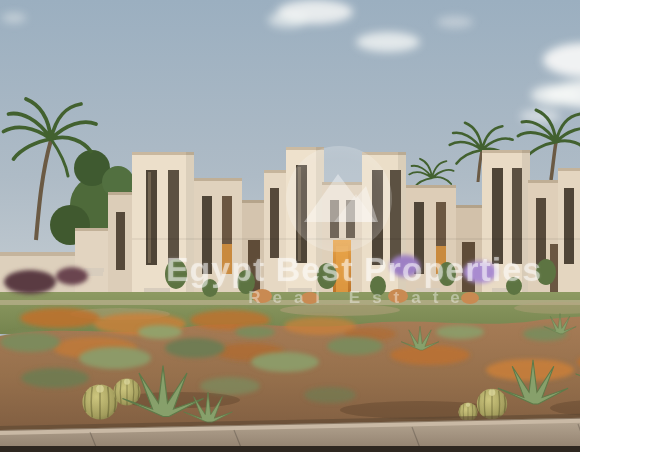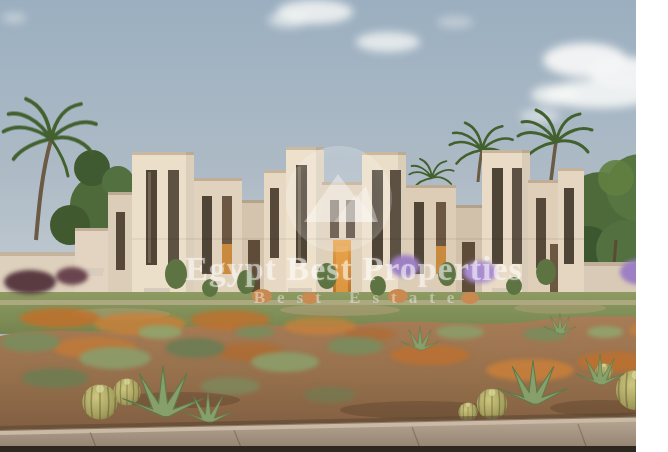--- a/index.html
+++ b/index.html
@@ -1,18 +1,18 @@
 <!DOCTYPE html>
 <html><head>
 <meta charset="utf-8">
 <style>
   html,body{margin:0;padding:0;background:#ffffff;}
   .canvas{
-    position:relative;width:636px;height:452px;overflow:hidden;
-    font-family:Liberation Serif, serif;background:#aebcc6;
+    position:relative;width:580px;height:452px;overflow:hidden;
+    font-family:Liberation Sans, sans-serif;background:#aebcc6;
   }
   .scene-svg{position:absolute;left:0;top:0;display:block;}
   
   .wm-logo{
     position:absolute;left:286px;top:146px;width:106px;height:106px;
     border-radius:50%;background:rgba(255,255,255,0.16);
     box-shadow:0 0 18px rgba(255,255,255,0.12) inset;
   }
   .wm-logo svg{position:absolute;left:0;top:0;}
   .wm-title{
@@ -337,15 +337,15 @@
     </g>
   </svg>
 
   <div class="wm-logo">
     <svg width="106" height="106" viewBox="0 0 106 106">
       <path d="M18,76 L52,28 L70,52 L80,40 L92,76 Z" fill="rgba(255,255,255,0.38)"></path>
       <path d="M48,76 L70,48 L90,76 Z" fill="rgba(255,255,255,0.25)"></path>
     </svg>
   </div>
   <div class="wm-title">Egypt Best Properties</div>
-  <div class="wm-subtitle">Best Estate</div>
+  <div class="wm-subtitle">Real Estate</div>
 
 </div>
 
 </body></html>

